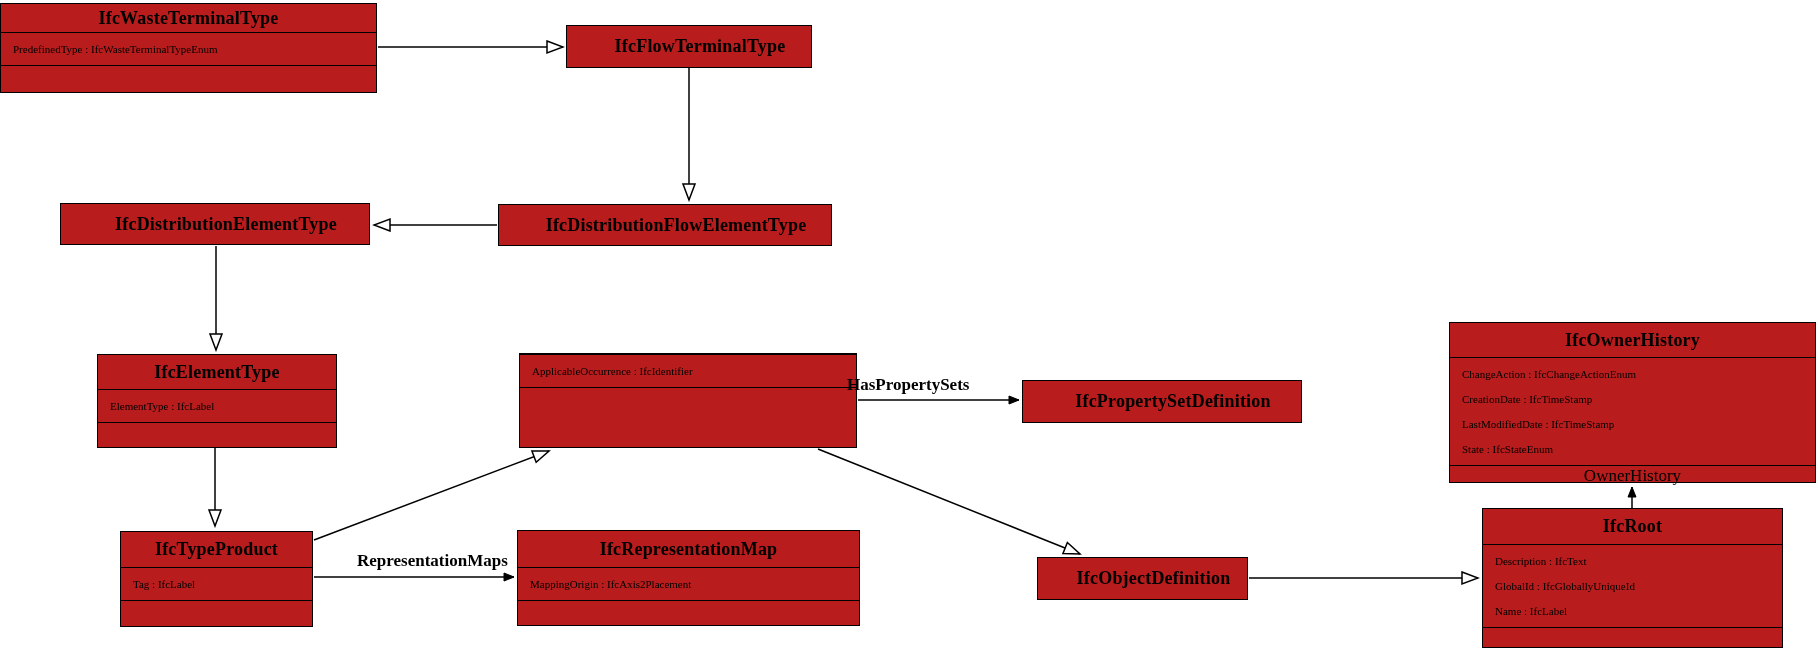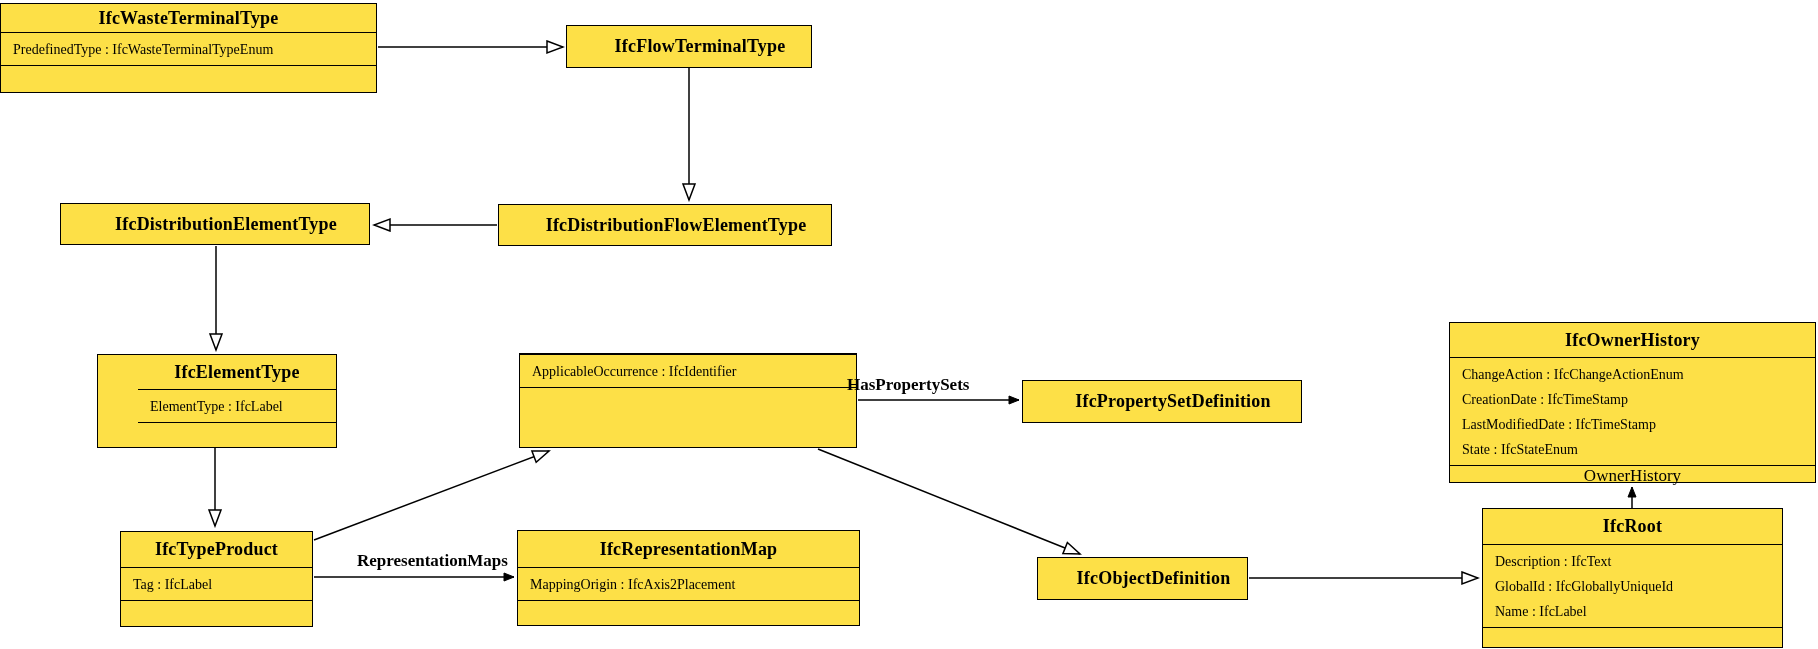--- a/index.html
+++ b/index.html
@@ -2,31 +2,31 @@
 <html><head>
 <meta charset="utf-8">
 <style>
   html,body{margin:0;padding:0;background:#fff;}
   .canvas{
     position:relative;width:1818px;height:649px;background:#ffffff;overflow:hidden;
     font-family:"Liberation Serif","DejaVu Serif",serif;color:#000;
   }
   .edges{position:absolute;left:0;top:0;}
   .node{
-    position:absolute;background:#fde047;border:1.5px solid #000;
+    position:absolute;background:#b91c1c;border:1.5px solid #000;
     box-sizing:border-box;display:flex;flex-direction:column;
   }
   .hdr{
     flex:0 0 auto;display:flex;align-items:center;justify-content:center;
     font-weight:bold;font-size:18px;letter-spacing:.2px;white-space:nowrap;
   }
   .hdr.fill{flex:1 1 auto;margin-left:22px;}
   .attrs{
     flex:0 0 auto;border-top:1.5px solid #000;
-    padding:4px 10px 3px 12px;font-size:14px;line-height:25px;white-space:nowrap;
+    padding:4px 10px 3px 12px;font-size:11px;line-height:25px;white-space:nowrap;
   }
   .footer-row{
     flex:1 1 auto;border-top:1.5px solid #000;display:flex;
     align-items:center;justify-content:center;font-size:17px;white-space:nowrap;
   }
   .empty-row{flex:1 1 auto;border-top:1.5px solid #000;}
   .edge-label{
     position:absolute;font-size:17px;font-weight:bold;white-space:nowrap;
   }
 </style>
@@ -70,21 +70,21 @@
   </div>
 
   <div class="node" style="left:60px;top:203px;width:310px;height:42px;">
     <div class="hdr fill">IfcDistributionElementType</div>
   </div>
 
   <div class="node" style="left:498px;top:204px;width:334px;height:42px;">
     <div class="hdr fill">IfcDistributionFlowElementType</div>
   </div>
 
-  <div class="node" style="left:97px;top:354px;width:240px;height:94px;padding-left:40px;">
+  <div class="node" style="left:97px;top:354px;width:240px;height:94px;">
     <div class="hdr" style="height:34px;">IfcElementType</div>
     <div class="attrs">
       <div>ElementType : IfcLabel</div>
     </div>
     <div class="empty-row"></div>
   </div>
 
   <div class="node" style="left:519px;top:353px;width:338px;height:95px;">
     <div class="attrs">
       <div>ApplicableOccurrence : IfcIdentifier</div>

